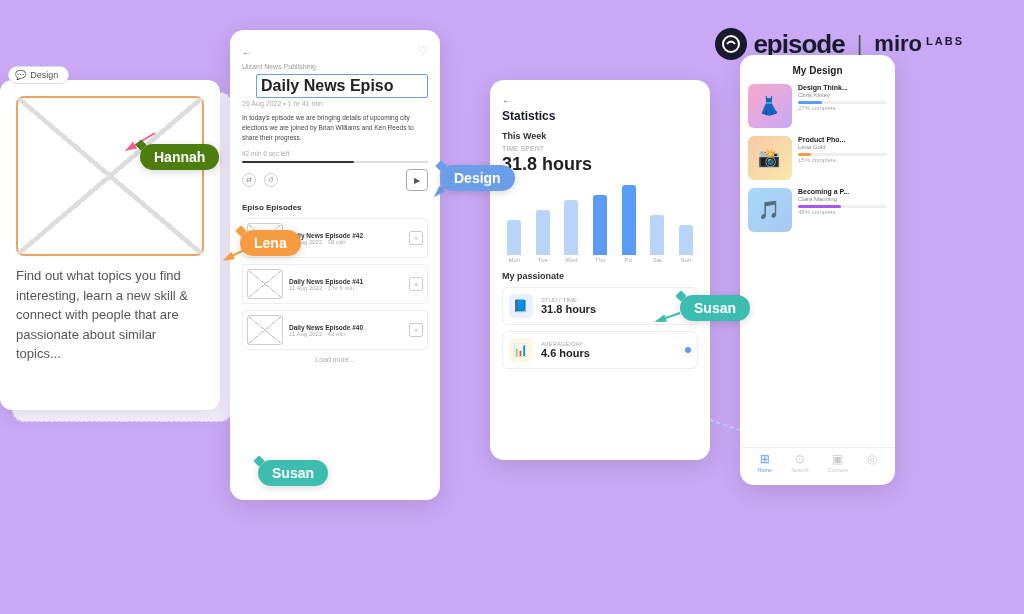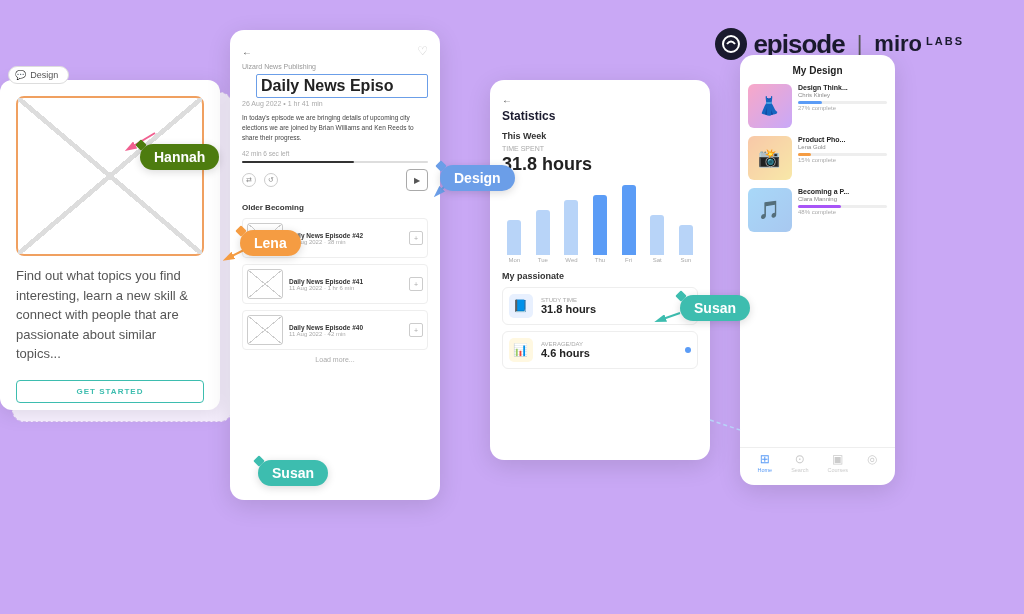--- a/index.html
+++ b/index.html
@@ -591,42 +591,41 @@
 
   <div class="screen-1-back"></div>
 
   <div class="screen-1">
     <div class="learnu-badge">
       <span>💬</span>
       <span>Design</span>
     </div>
     <div class="screen-1-inner"></div>
     <div class="screen-1-text">Find out what topics you find interesting, learn a new skill &amp; connect with people that are passionate about similar topics...</div>
-    <div class="screen-1-btn">GET STARTED</div>
   </div>
 
   <div class="screen-2">
     <div class="screen-2-back-arrow">←</div>
     <span class="screen-2-heart">♡</span>
     <div class="screen-2-header">Uizard News Publishing</div>
     <div class="screen-2-title">Daily News Episo</div>
     <div class="screen-2-date">26 Aug 2022  •  1 hr 41 min</div>
     <div class="screen-2-desc">In today's episode we are bringing details of upcoming city elections we are joined by Brian Williams and Ken Reeds to share their progress.</div>
     <div class="screen-2-duration">
       <span>42 min 6 sec left</span>
     </div>
     <div class="screen-2-progress">
       <div class="screen-2-progress-fill"></div>
     </div>
     <div class="screen-2-controls">
       <div class="screen-2-ctrl-icon">⇄</div>
       <div class="screen-2-ctrl-icon">↺</div>
       <div class="screen-2-play-btn">▶</div>
     </div>
-    <div class="screen-2-older">Older Becoming</div>
+    <div class="screen-2-older">Episo Episodes</div>
 
     <div class="episode-item">
       <div class="episode-thumb"></div>
       <div class="episode-info">
         <div class="episode-title">Daily News Episode #42</div>
         <div class="episode-date">
           <span>11 Aug 2022</span> · <span>38 min</span>
         </div>
       </div>
       <div class="episode-save">+</div>

